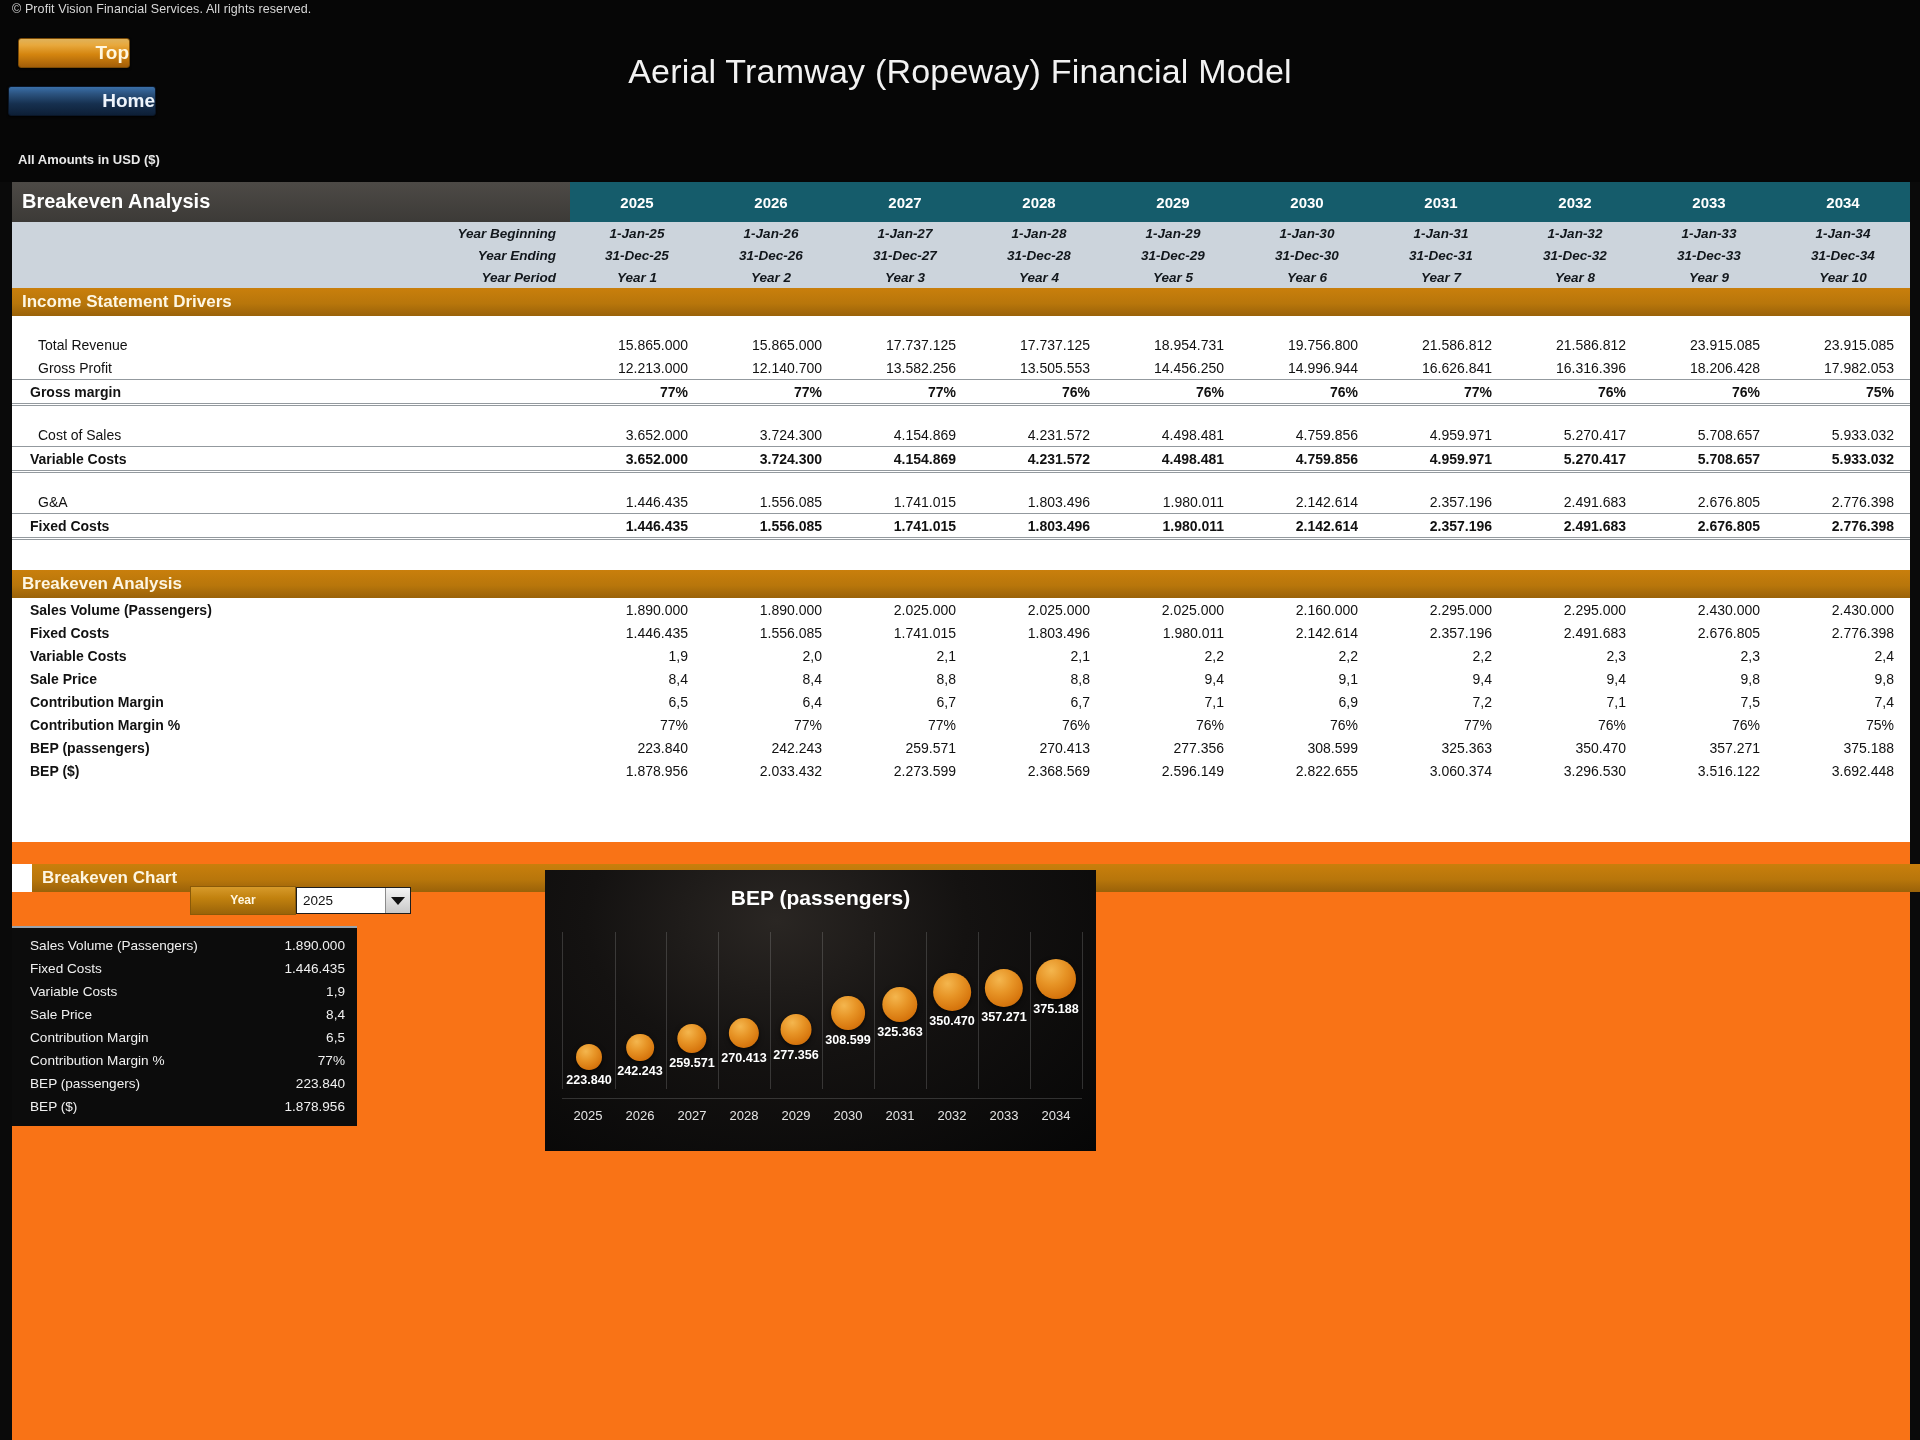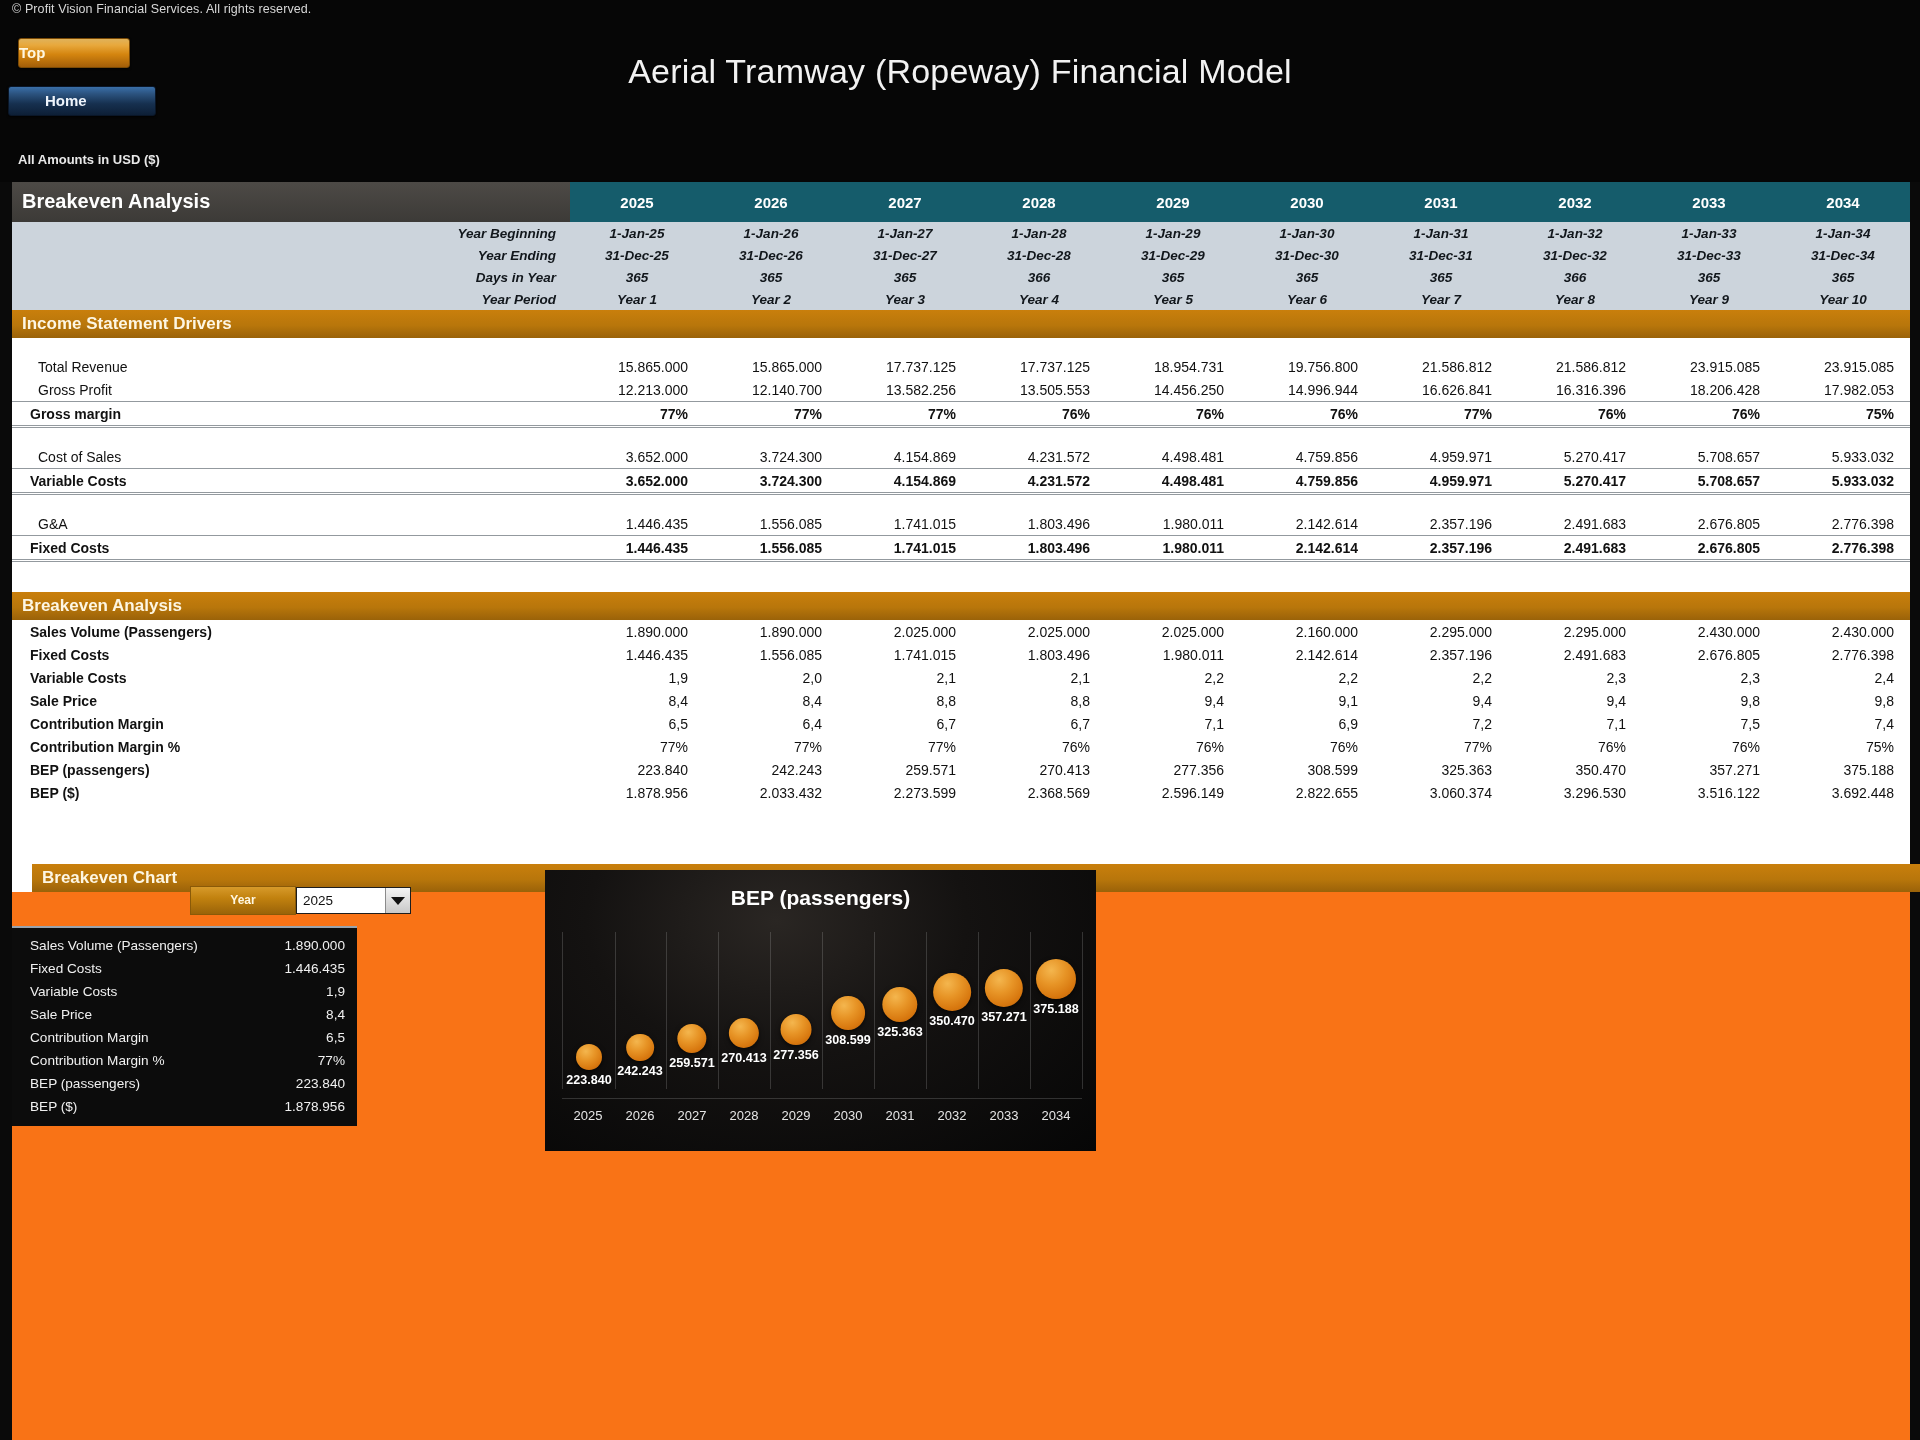--- a/index.html
+++ b/index.html
@@ -30,23 +30,23 @@
     color: #d8d8d8;
     font-size: 12.5px;
     letter-spacing: .1px;
   }
 
   .navbtn {
     position: absolute;
     width: 110px;
     height: 28px;
     border-radius: 3px;
-    text-align: left;
+    text-align: right;
     line-height: 28px;
-    font-size: 15px;
+    font-size: 19px;
     font-weight: bold;
     color: #fff;
     box-shadow: 0 1px 2px rgba(0,0,0,.8);
   }
   .navbtn.top {
     left: 18px; top: 38px;
     background: linear-gradient(to bottom,#e0b25a 0%, #e8a83c 22%, #d4850f 55%, #a35e08 100%);
     border: 1px solid #7a4a06;
     color: #fff7e0;
   }
@@ -369,33 +369,20 @@
           <td class="val">31-Dec-27</td>
           <td class="val">31-Dec-28</td>
           <td class="val">31-Dec-29</td>
           <td class="val">31-Dec-30</td>
           <td class="val">31-Dec-31</td>
           <td class="val">31-Dec-32</td>
           <td class="val">31-Dec-33</td>
           <td class="val">31-Dec-34</td>
         </tr>
         <tr class="hdrrow">
-          <td class="lbl">Days in Year</td>
-          <td class="val">365</td>
-          <td class="val">365</td>
-          <td class="val">365</td>
-          <td class="val">366</td>
-          <td class="val">365</td>
-          <td class="val">365</td>
-          <td class="val">365</td>
-          <td class="val">366</td>
-          <td class="val">365</td>
-          <td class="val">365</td>
-        </tr>
-        <tr class="hdrrow">
           <td class="lbl">Year Period</td>
           <td class="val">Year 1</td>
           <td class="val">Year 2</td>
           <td class="val">Year 3</td>
           <td class="val">Year 4</td>
           <td class="val">Year 5</td>
           <td class="val">Year 6</td>
           <td class="val">Year 7</td>
           <td class="val">Year 8</td>
           <td class="val">Year 9</td>

